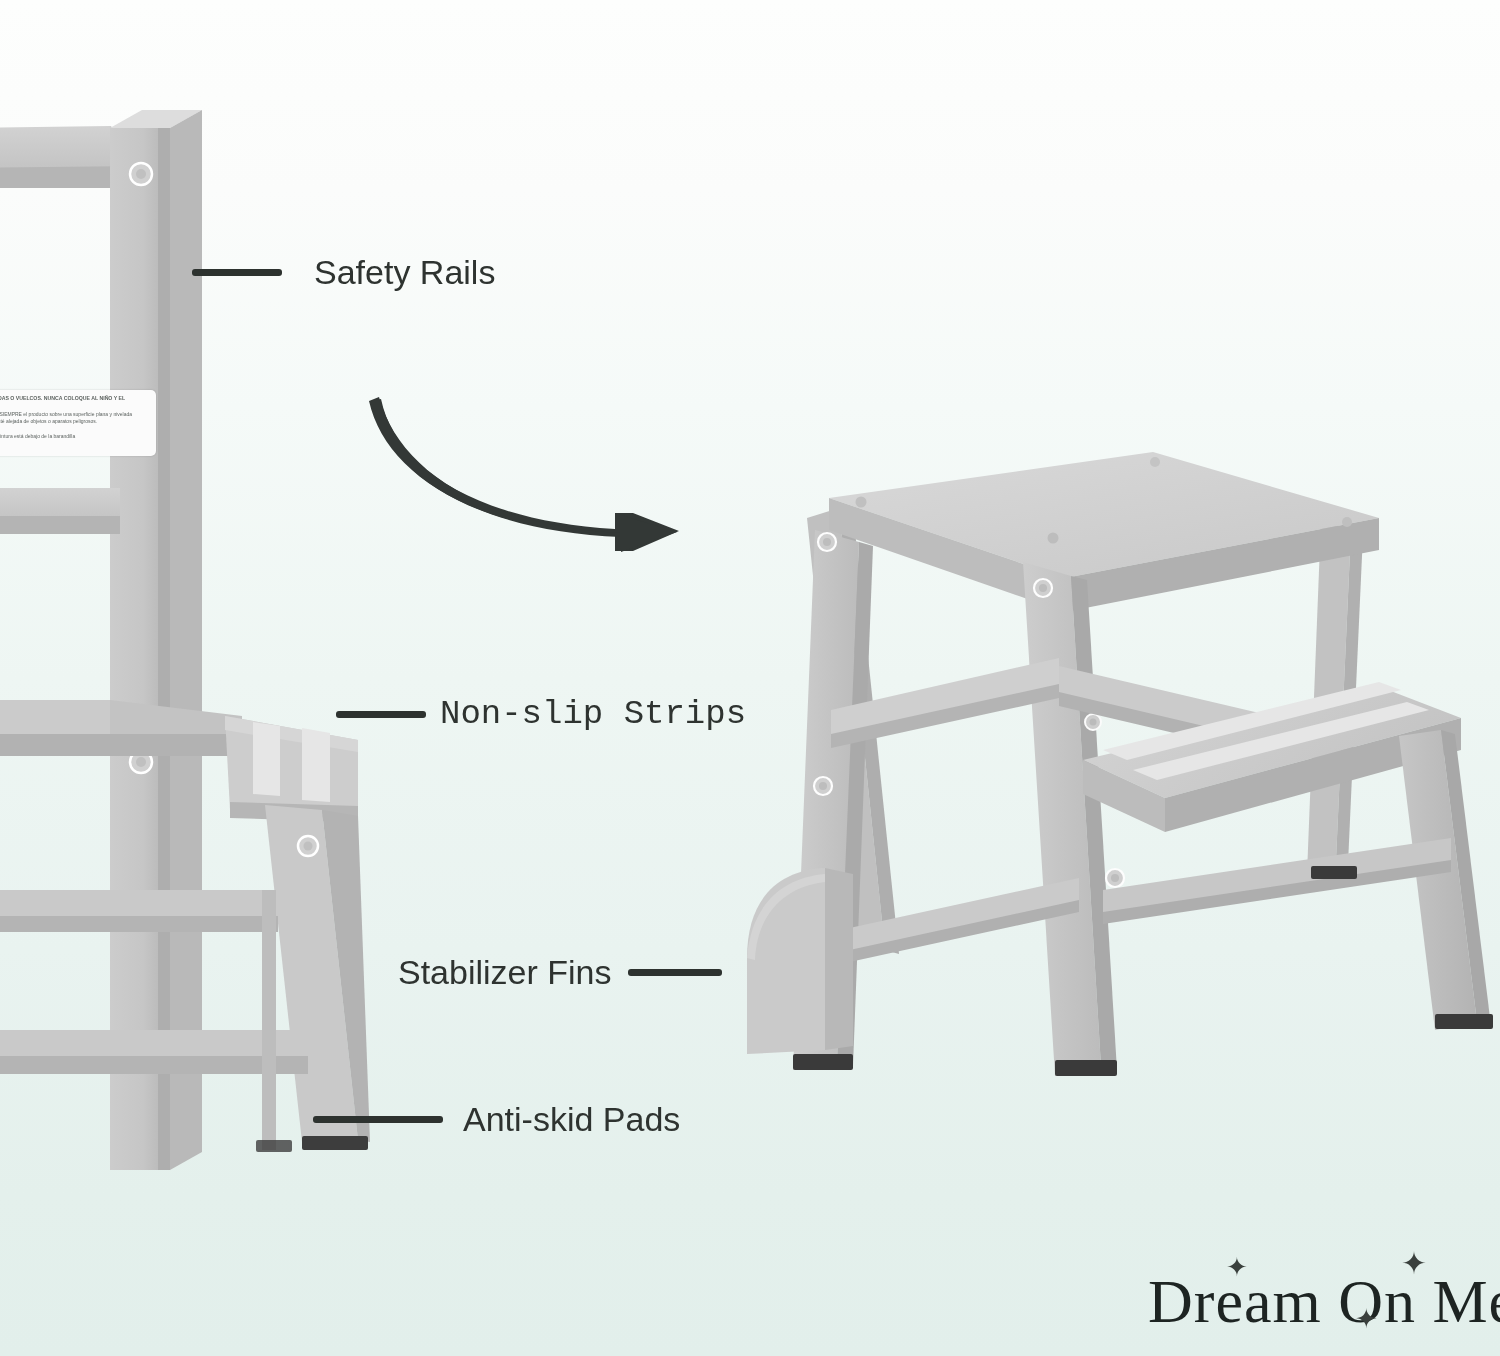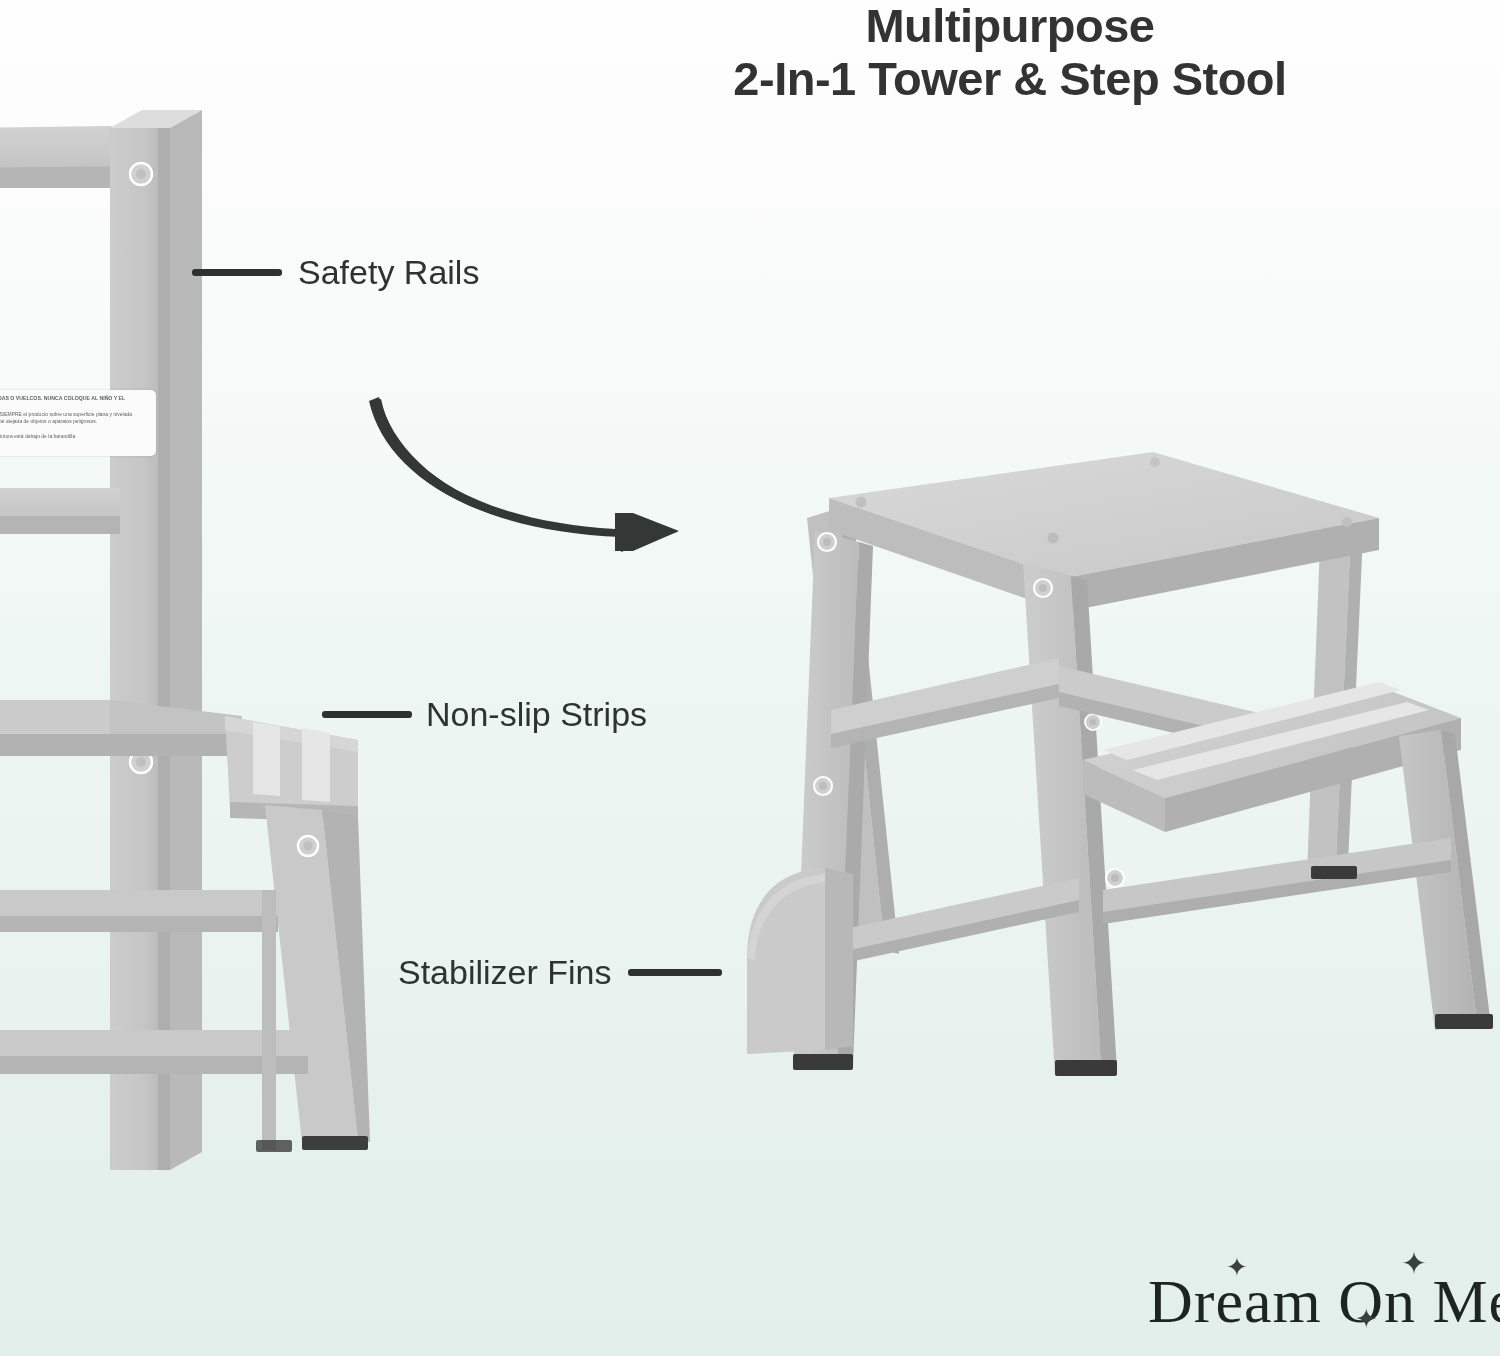--- a/index.html
+++ b/index.html
@@ -59,24 +59,24 @@
     white-space: nowrap;
   }
   .callout .leader {
     background: #2d322f;
     height: 7px;
     border-radius: 3px;
     flex: none;
   }
   .callout .ctext { line-height: 1; }
 
-  #callout-safety-rails { left: 192px; top: 255px; }
+  #callout-safety-rails { left: 192px; top: 255px; gap: 16px; }
   #callout-safety-rails .leader { width: 90px; margin-right: 16px; }
 
-  #callout-nonslip { left: 322px; top: 697px; }
+  #callout-nonslip { left: 336px; top: 697px; font-family: Liberation Mono, monospace; }
   #callout-nonslip .leader { width: 90px; margin-right: 14px; }
 
   #callout-stabilizer { left: 398px; top: 955px; }
   #callout-stabilizer .leader { width: 94px; margin-left: 16px; }
 
   #callout-antiskid { left: 313px; top: 1102px; }
   #callout-antiskid .leader { width: 130px; margin-right: 20px; }
 
   
   #transform-arrow {
@@ -155,24 +155,20 @@
   }
   #brand-logo .star-a { left: 78px;  top: 2px;  font-size: 26px; }
   #brand-logo .star-b { left: 207px; top: 54px; font-size: 27px; }
   #brand-logo .star-c { left: 253px; top: -4px; font-size: 31px; }
 </style>
 </head>
 <body>
 
 <div id="infographic">
 
-  <div class="title-block">
-    <span class="title-line1">Multipurpose</span>
-    <span class="title-line2">2-In-1 Tower &amp; Step Stool</span>
-  </div>
 
   <svg id="tower-illustration" viewBox="0 0 560 1160" xmlns="http://www.w3.org/2000/svg">
     <defs>
       <linearGradient id="gTopFace" x1="0" y1="0" x2="1" y2="0">
         <stop offset="0%" stop-color="#dcdcdc"></stop>
           <stop offset="100%" stop-color="#cfcfcf"></stop>
       </linearGradient>
       <linearGradient id="gSideFace" x1="0" y1="0" x2="1" y2="0">
         <stop offset="0%" stop-color="#c4c4c4"></stop>
           <stop offset="100%" stop-color="#b6b6b6"></stop>
@@ -413,20 +409,24 @@
   <div id="callout-nonslip" class="callout">
     <span class="leader"></span>
     <span class="ctext">Non-slip Strips</span>
   </div>
 
   <div id="callout-stabilizer" class="callout">
     <span class="ctext">Stabilizer Fins</span>
     <span class="leader"></span>
   </div>
 
+  <div id="callout-antiskid" class="callout">
+    <span class="leader"></span>
+    <span class="ctext">Anti-skid Pads</span>
+  </div>
 
   <div id="brand-logo">
     <div class="logo-text">Dream On Me</div>
     <span class="star star-a">✦</span>
     <span class="star star-b">✦</span>
     <span class="star star-c">✦</span>
   </div>
 
 </div>
 

